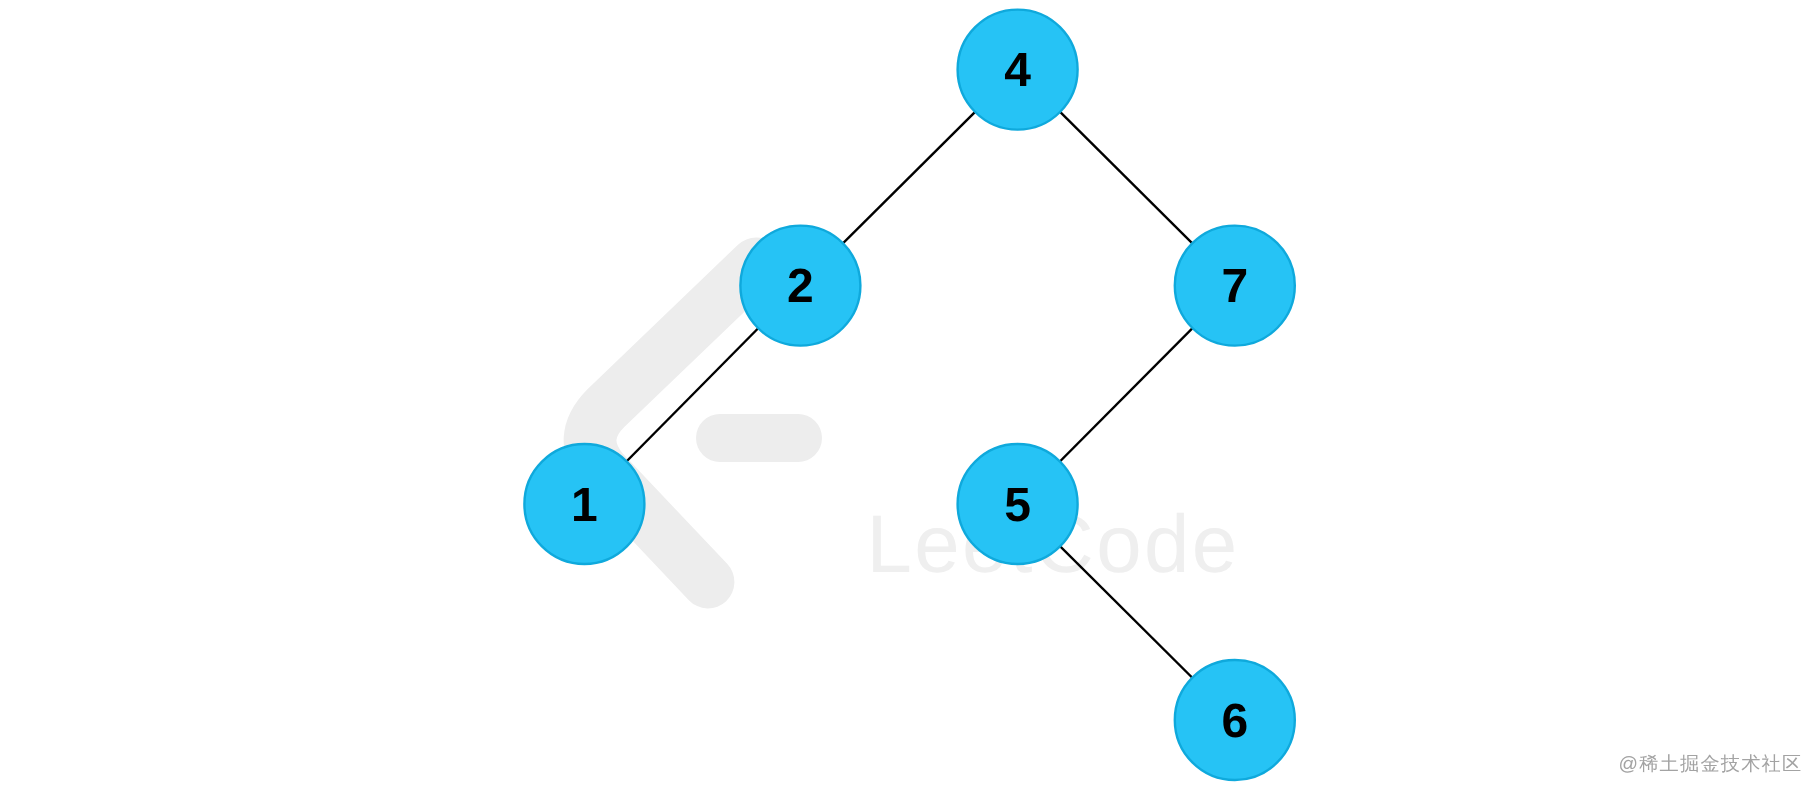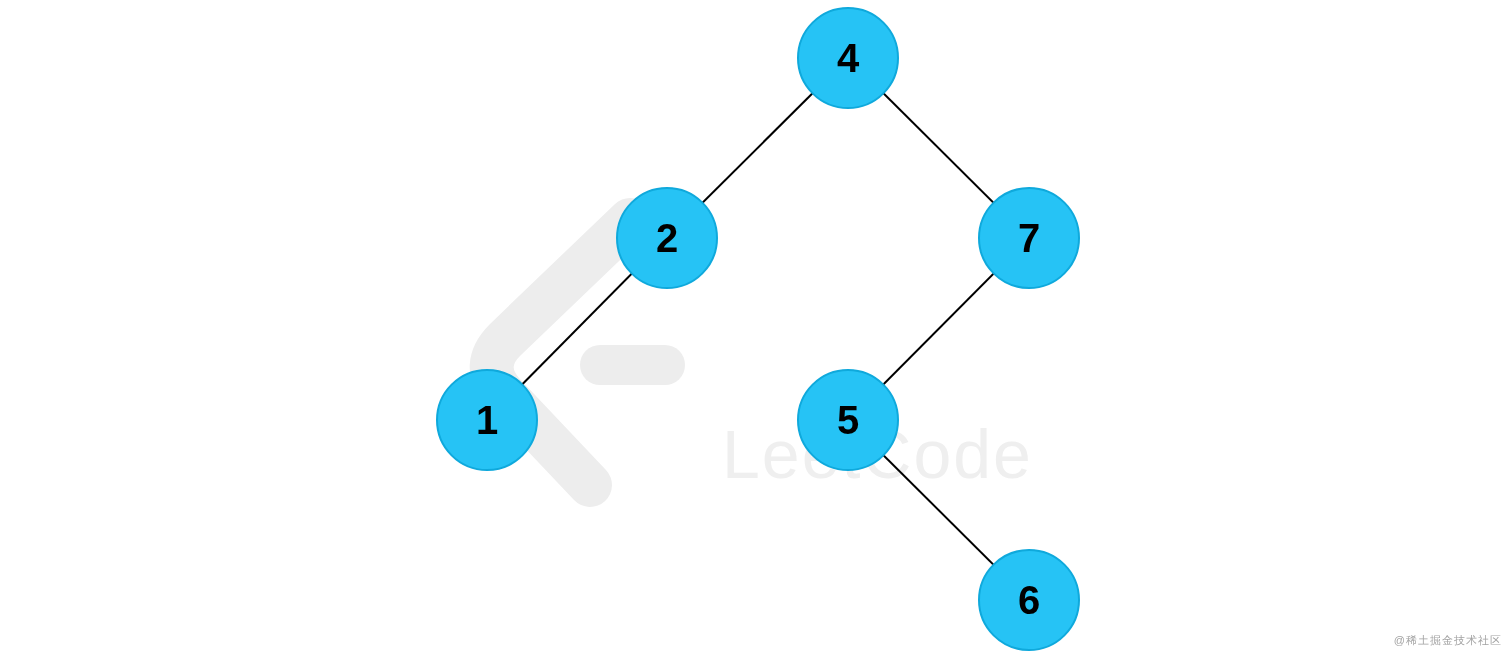--- a/index.html
+++ b/index.html
@@ -64,21 +64,21 @@
     font-size: 40px;
     font-weight: 700;
     fill: #000000;
   }
   
   .watermark-corner {
     position: absolute;
     right: 10px;
     bottom: 12px;
     z-index: 3;
-    font-size: 11px;
+    font-size: 16px;
     color: #a3a3a3;
     letter-spacing: 1px;
   }
 </style>
 </head>
 <body>
 
 <div class="stage">
 
   <div class="watermark-center">

